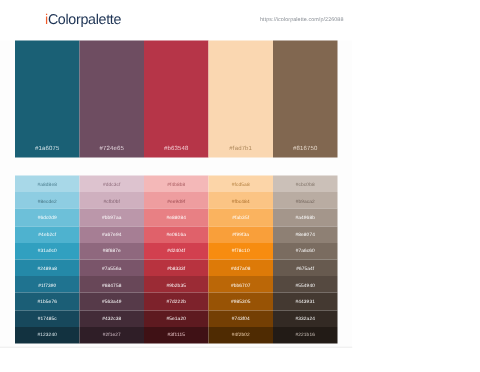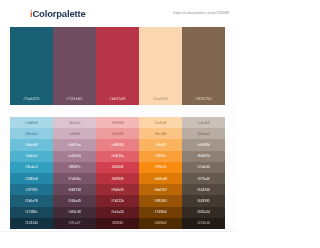--- a/index.html
+++ b/index.html
@@ -19,21 +19,21 @@
   
   #header {
     position: absolute; left: 0; top: 0;
     width: 235px; height: 27px;
     background: #ffffff;
     display: flex; align-items: center;
     padding: 0 6px 0 10px;
   }
   #logo {
     font-size: 9.5px;
-    font-weight: bold;
+    font-weight: normal;
     letter-spacing: -0.2px;
     white-space: nowrap;
     line-height: 1;
     padding-left: 20px;
   }
   #logo .i { color: #f05a28; }
   #logo .rest { color: #1d3354; }
   #url {
     margin-left: auto;
     font-size: 3.6px;

